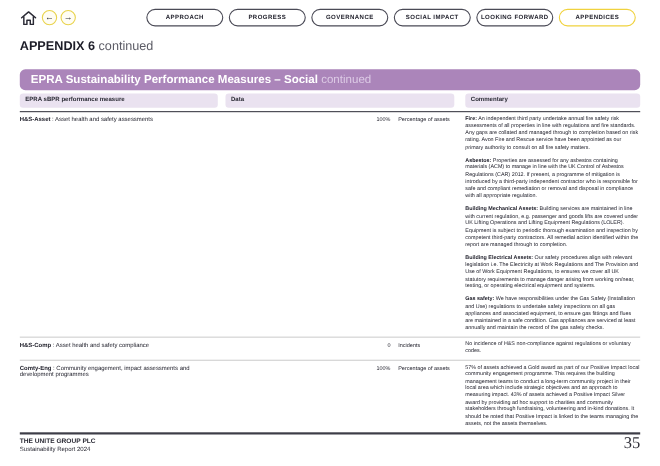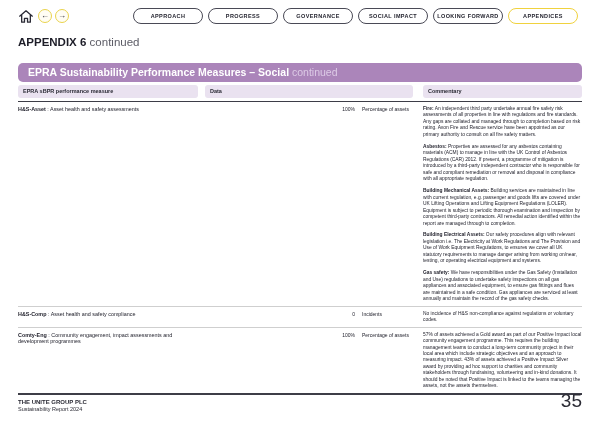--- a/index.html
+++ b/index.html
@@ -70,21 +70,21 @@
   .data-value { font-size:5px; text-align:right; }
   .data-unit  { font-size:5px; padding-left:7px; }
   .commentary-para { font-size:4.9px; line-height:1.32; margin:0 0 5.5px; }
   .commentary-para:last-child { margin-bottom:0; }
   .commentary-para b { font-weight:bold; }
 
   
   .footer { position:absolute; left:18px; right:18px; bottom:12px; display:flex; justify-content:space-between; align-items:flex-end; }
   .footer-company { font-size:6px; font-weight:bold; color:#2a2a34; }
   .footer-report  { font-size:5.5px; color:#2a2a34; margin-top:1px; }
-  .page-number    { font-size:19px; color:#2c2c35; }
+  .page-number    { font-size:15px; color:#2c2c35;font-family:Liberation Serif, serif; }
 </style>
 </head>
 <body>
 
 <div class="topnav">
   <div class="home-btn">
     <svg width="16" height="15" viewBox="0 0 24 22">
       <path d="M2.5 10.5 L12 2.5 L21.5 10.5 M5.5 8.8 V19.5 H9.7 V13.8 H14.3 V19.5 H18.5 V8.8" fill="none" stroke="#2b2b36" stroke-width="2" stroke-linecap="round" stroke-linejoin="round"></path>
     </svg>
   </div>

